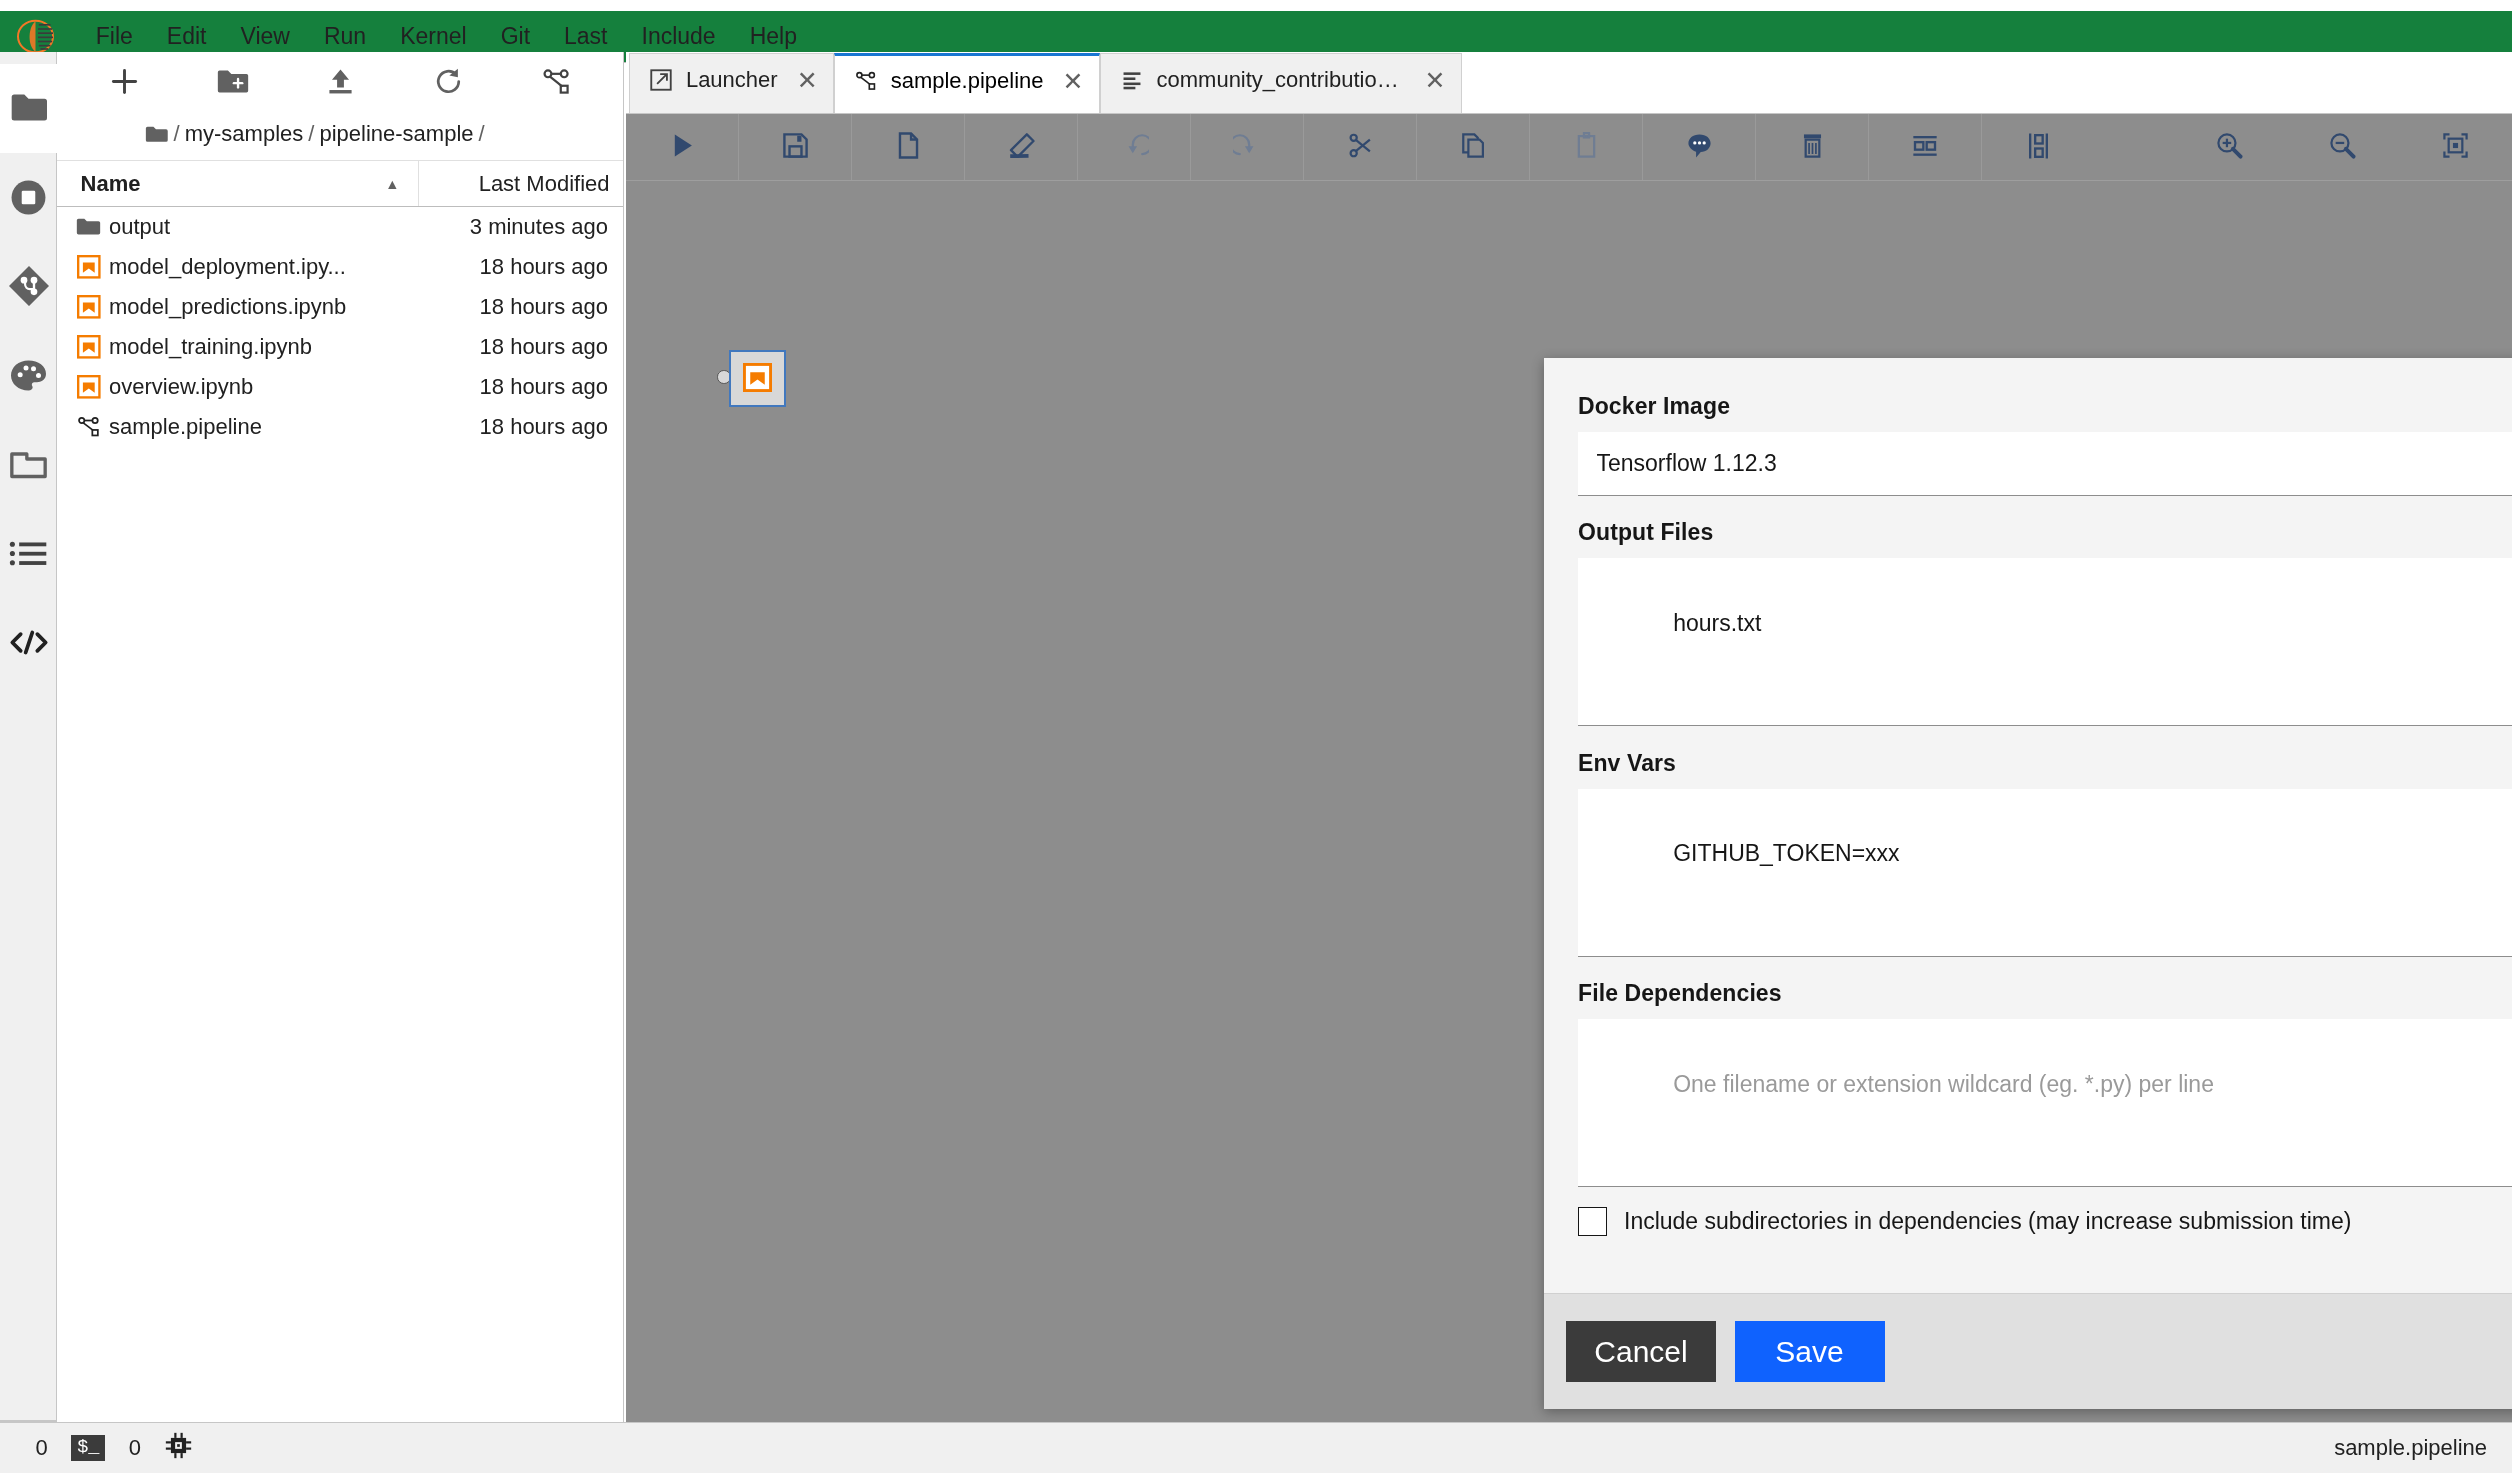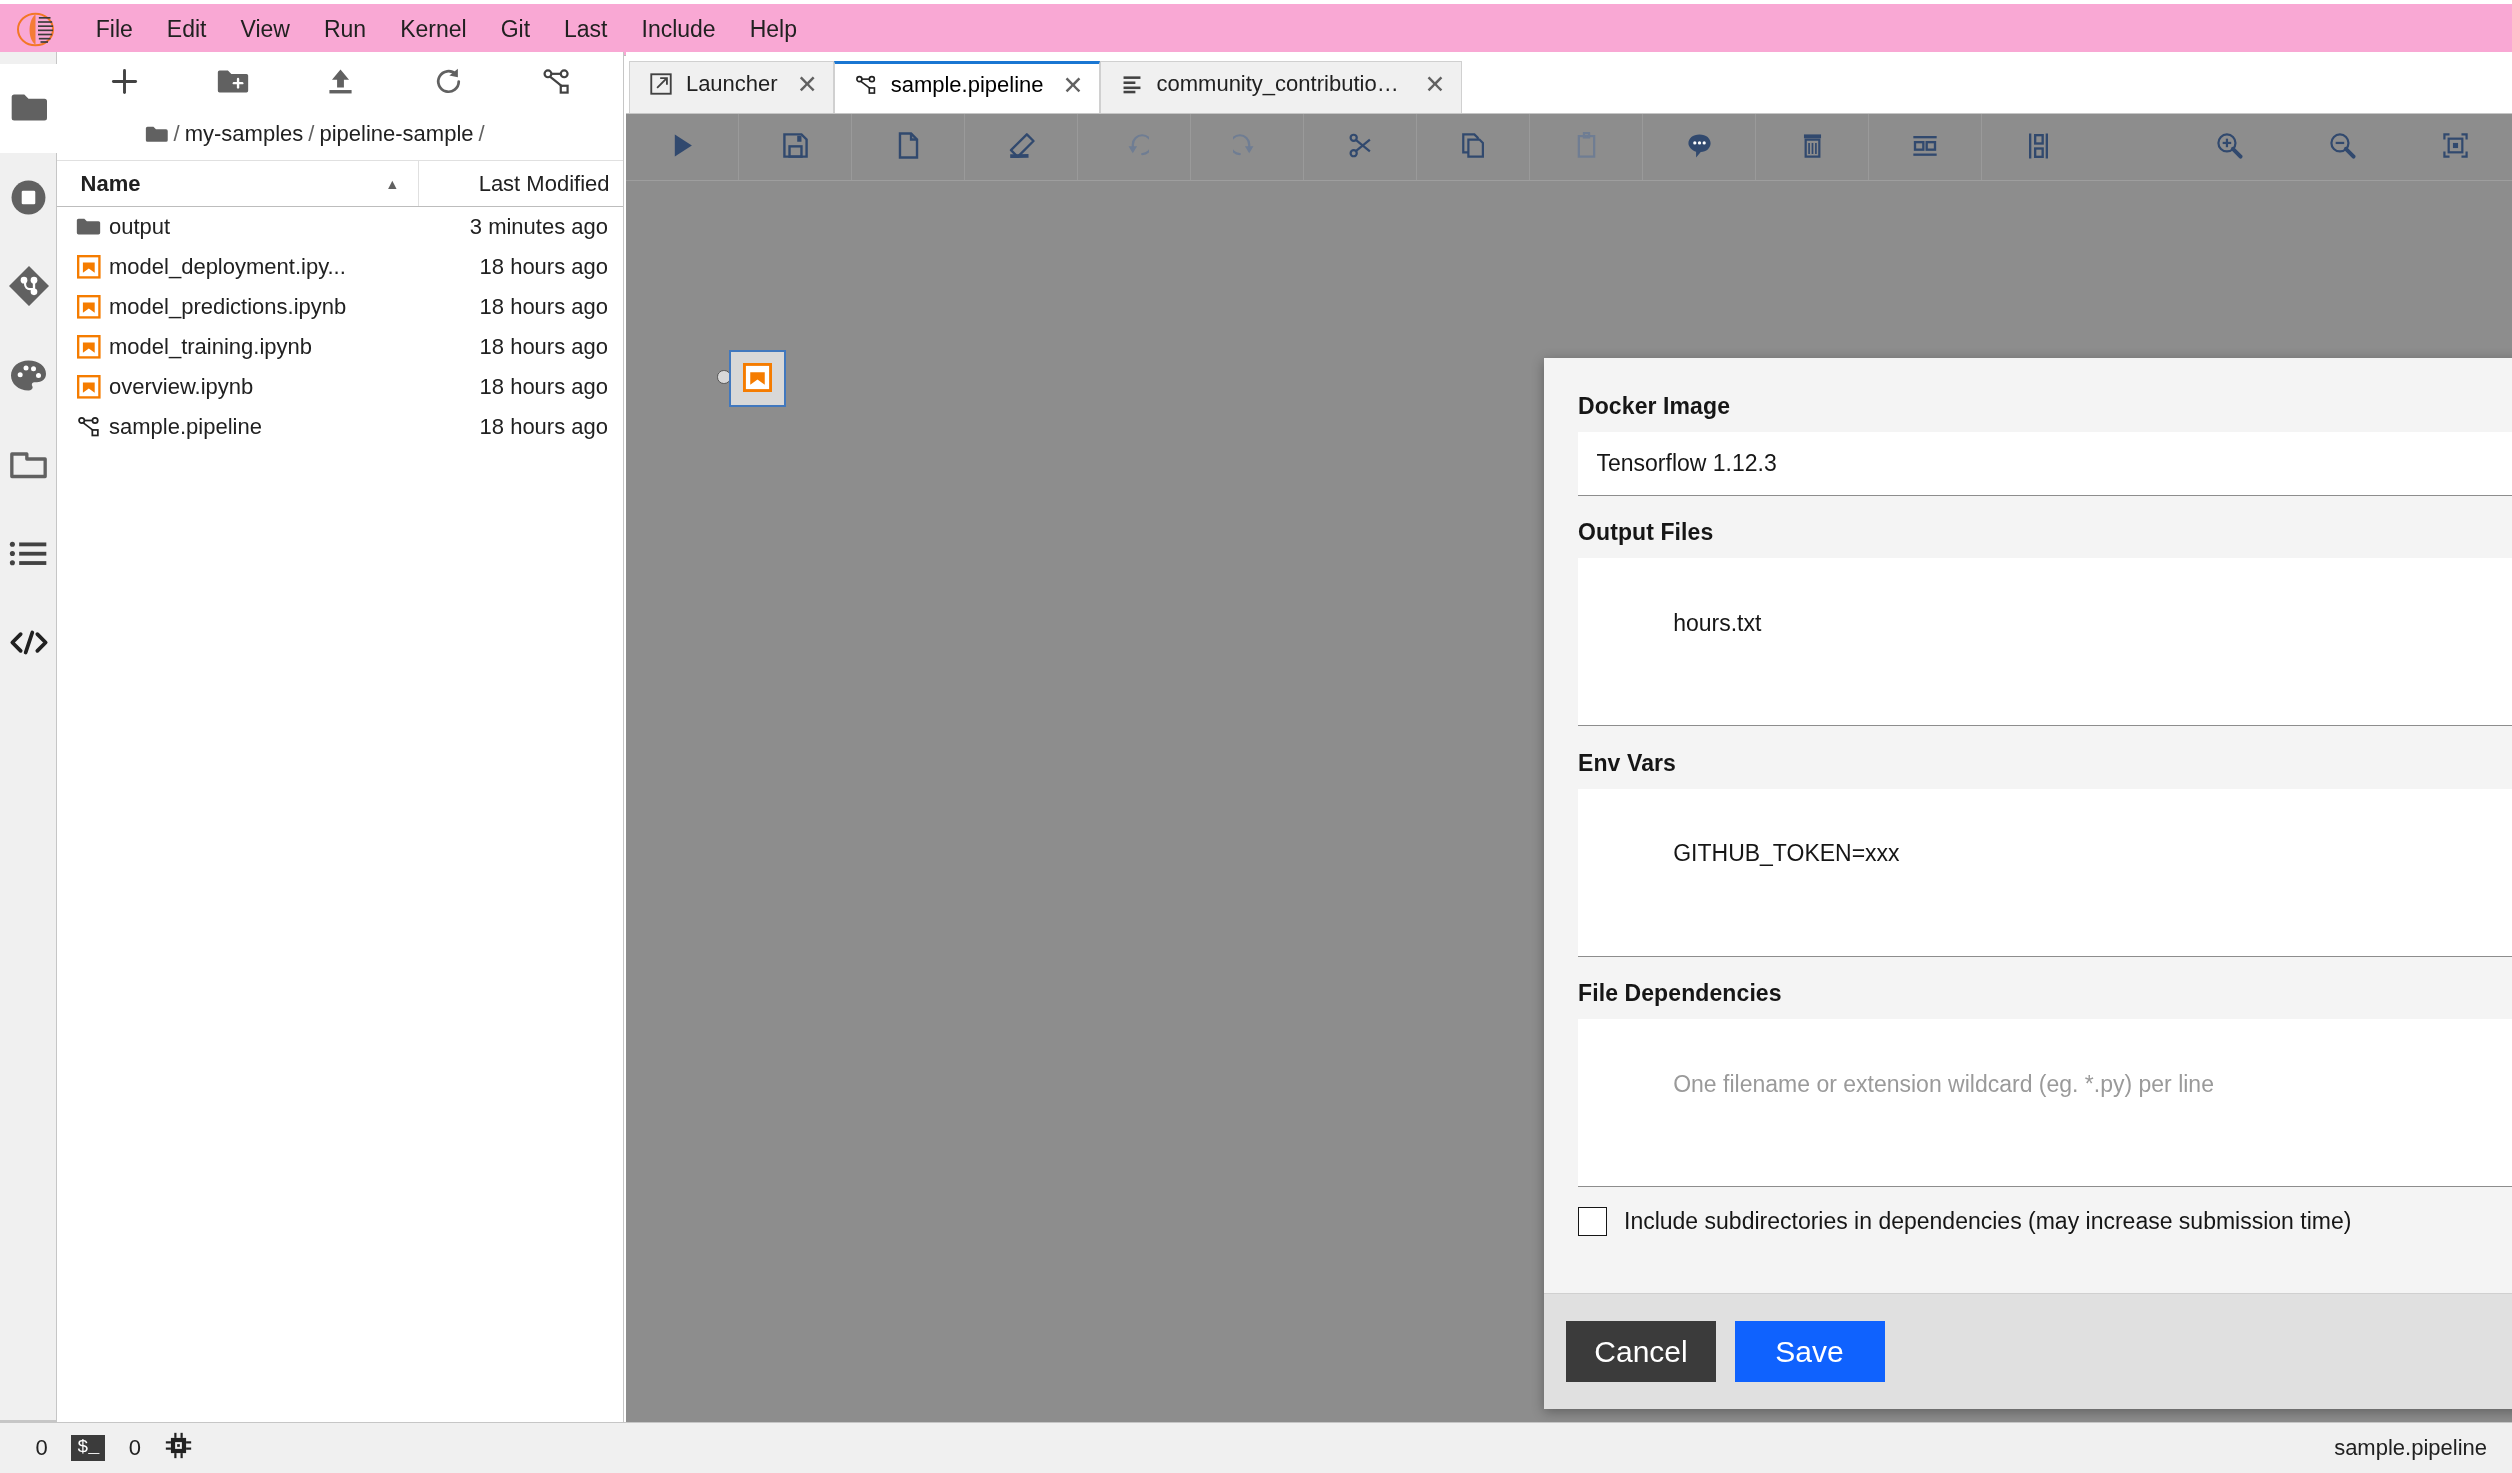--- a/index.html
+++ b/index.html
@@ -6,22 +6,22 @@
   html, body {
     width: 2512px; height: 1473px;
     overflow: hidden;
     background: #ffffff;
     font-family: "Liberation Sans", sans-serif;
     -webkit-font-smoothing: antialiased;
   }
 
   
   .menubar {
-    position: absolute; left: 0; top: 4px; width: 2512px; height: 52px;
-    background: #f9a8d4;
+    position: absolute; left: 0; top: 11px; width: 2512px; height: 52px;
+    background: #15803d;
     border-bottom: 1.7px solid #bdbdbd;
     display: flex; align-items: center;
   }
   .jp-logo { width: 47px; height: 34px; margin-left: 11.8px; margin-right: 20px;
              display: flex; align-items: center; justify-content: center; }
   .menu-item {
     font-size: 23px; color: #212121; padding: 5px 17px; cursor: default;
     line-height: 1;
   }
 
@@ -97,21 +97,21 @@
     position: absolute; left: 626px; top: 52px;
     width: 1886px; height: 1371px;
     background: #ffffff;
     display: flex; flex-direction: column;
   }
   .tabbar {
     height: 61px; background: #ffffff; display: flex; align-items: flex-end;
     padding-left: 3.4px; padding-top: 6.7px;
   }
   .tab {
-    height: 52px; display: flex; align-items: center;
+    height: 60px; display: flex; align-items: center;
     padding: 0 15px 7px 20px; gap: 13.5px;
     background: #f0f0f0;
     border: 1.7px solid #d0d0d0; border-bottom: none;
     font-size: 22px; color: #212121; cursor: pointer;
     position: relative; max-width: 362px;
   }
   .tab.active {
     background: #ffffff;
     border-top: 3.4px solid #1976d2;
     color: #000000;

